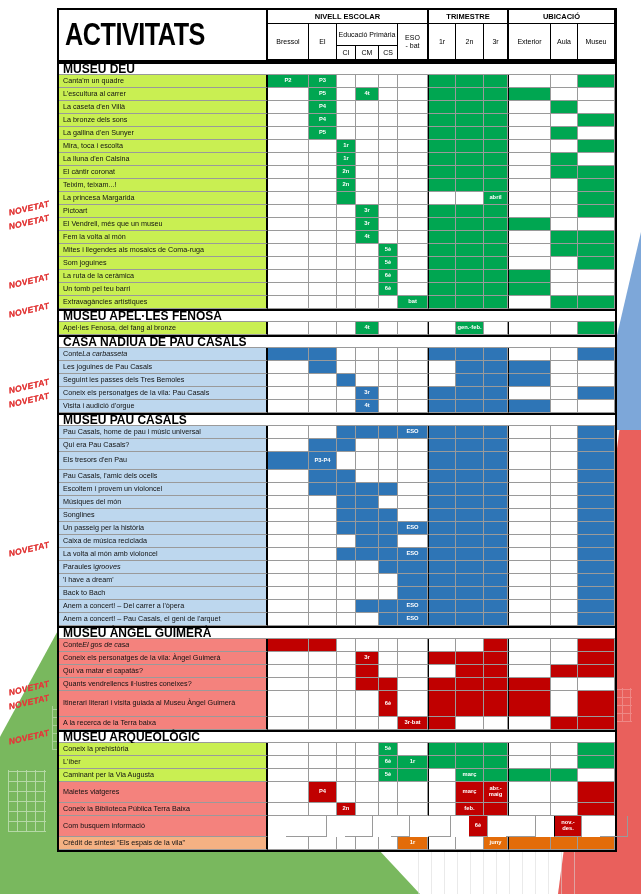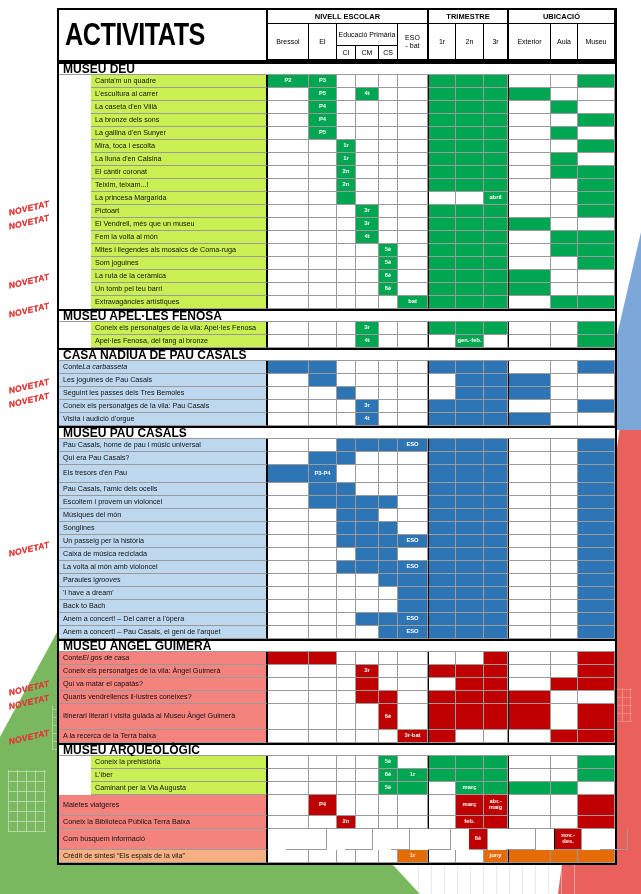--- a/index.html
+++ b/index.html
@@ -63,21 +63,21 @@
   .stitle{height:13px;display:flex;align-items:center;padding-left:4px;
     font-size:12px;font-weight:bold;background:#fff;border-top:2px solid #000;
     border-bottom:1px solid #9a9a9a;box-sizing:border-box;color:#000;}
   #sections .gridrow{height:13px;}
 
   
   .label{justify-content:flex-start;text-align:left;font-size:7.2px;line-height:1.12;
     padding:0 2px 0 4px;color:#111;border-right:2px solid #000 !important;}
   .dc{font-size:5.8px;font-weight:bold;color:#fff;text-align:center;line-height:1.02;padding:0 1px;}
   .c-t1,.c-x{border-left:1px solid #000;}
-  .bg-green{background:var(--green_bg);margin-left:32px;} .bg-blue{background:var(--blue_bg);}
+  .bg-green{background:var(--green_bg);} .bg-blue{background:var(--blue_bg);}
   .bg-red{background:var(--red_bg);}     .bg-orange{background:var(--orange_bg);}
   .fill-green{background:var(--green_fill);} .fill-blue{background:var(--blue_fill);}
   .fill-red{background:var(--red_fill);}     .fill-orange{background:var(--orange_fill);}
 </style>
 </head>
 <body>
 
 <div id="page">
   <div class="shape" id="shape-blue"></div>
   <div class="shape" id="shape-red"></div>
@@ -396,35 +396,20 @@
           <div class="cell dc c-o fill-green">bat</div>
           <div class="cell dc c-t1 fill-green"></div>
           <div class="cell dc c-t2 fill-green"></div>
           <div class="cell dc c-t3 fill-green"></div>
           <div class="cell dc c-x"></div>
           <div class="cell dc c-a fill-green"></div>
           <div class="cell dc c-m fill-green"></div>
         </div>
         <div class="stitle">MUSEU APEL·LES FENOSA</div>
         <div class="gridrow">
-          <div class="cell label bg-green">Coneix els personatges de la vila: Apel·les Fenosa</div>
-          <div class="cell dc c-b"></div>
-          <div class="cell dc c-e"></div>
-          <div class="cell dc c-ci"></div>
-          <div class="cell dc c-cm fill-green">3r</div>
-          <div class="cell dc c-cs"></div>
-          <div class="cell dc c-o"></div>
-          <div class="cell dc c-t1 fill-green"></div>
-          <div class="cell dc c-t2 fill-green"></div>
-          <div class="cell dc c-t3 fill-green"></div>
-          <div class="cell dc c-x"></div>
-          <div class="cell dc c-a"></div>
-          <div class="cell dc c-m fill-green"></div>
-        </div>
-        <div class="gridrow">
           <div class="cell label bg-green">Apel·les Fenosa, del fang al bronze</div>
           <div class="cell dc c-b"></div>
           <div class="cell dc c-e"></div>
           <div class="cell dc c-ci"></div>
           <div class="cell dc c-cm fill-green">4t</div>
           <div class="cell dc c-cs"></div>
           <div class="cell dc c-o"></div>
           <div class="cell dc c-t1"></div>
           <div class="cell dc c-t2 fill-green">gen.-feb.</div>
           <div class="cell dc c-t3"></div>

